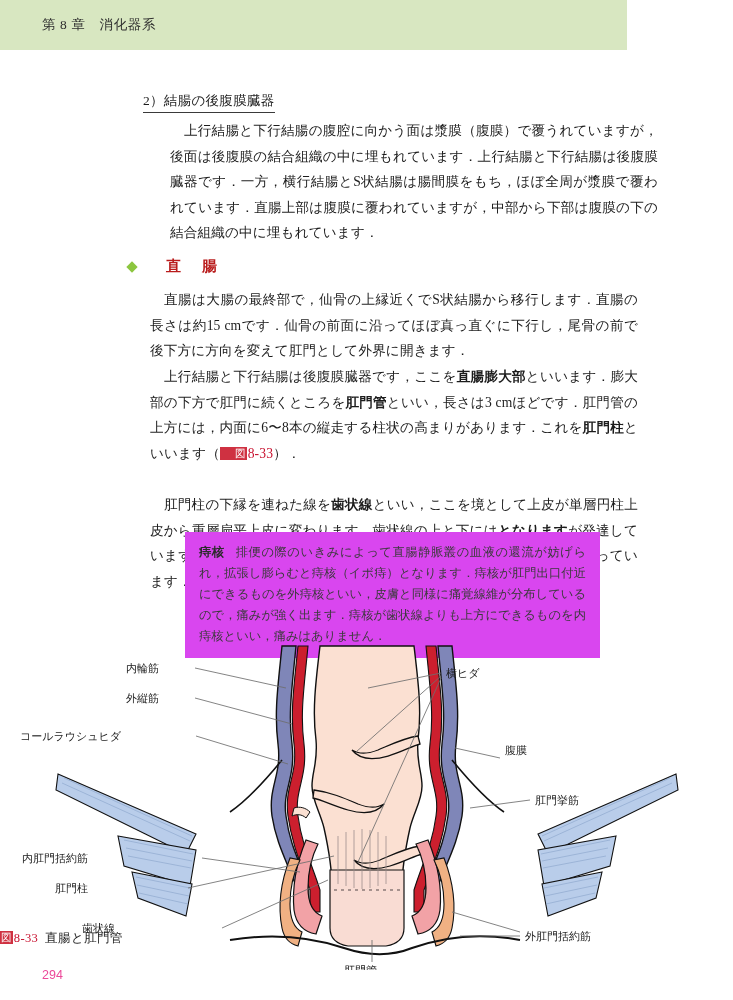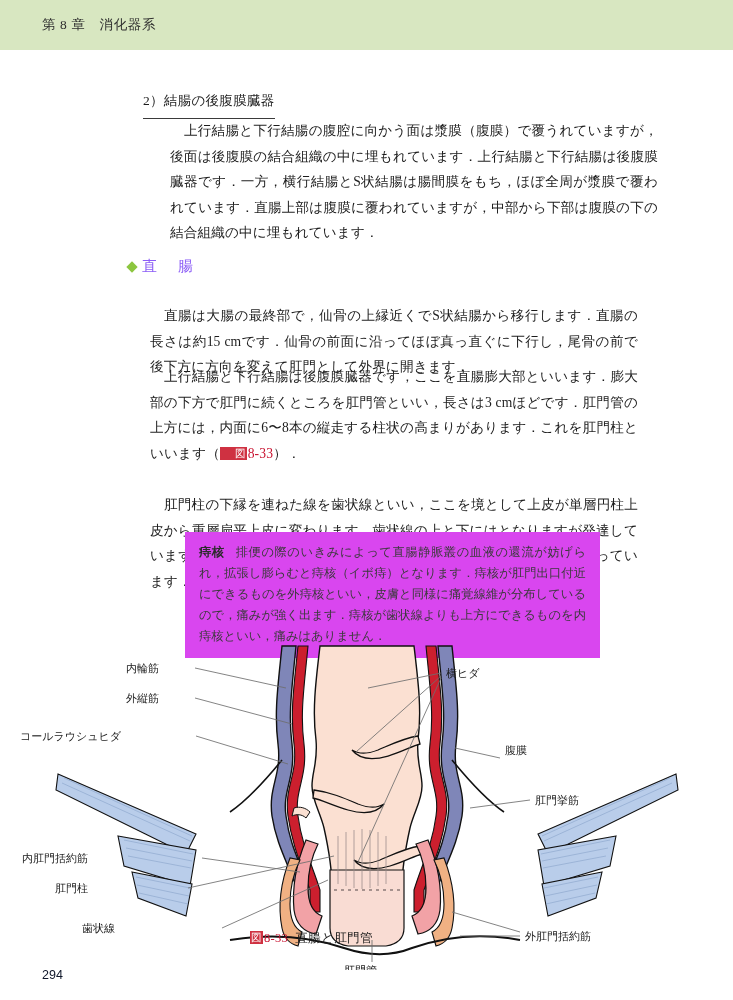--- a/index.html
+++ b/index.html
@@ -14,21 +14,21 @@
     color: #231f20;
     overflow: hidden;
     position: relative;
   }
 
   
   .page-header {
     position: absolute;
     top: 0;
     left: 0;
-    width: 733px;
+    width: 627px;
     height: 50px;
     background: #d8e7c1;
     text-align: center;
   }
   .page-header .header-text {
     position: absolute;
     left: 42px;
     top: 16px;
     font-size: 13.5px;
     letter-spacing: 0.6px;
@@ -44,39 +44,39 @@
     width: 733px;
   }
 
   .subhead {
     position: absolute;
     left: 143px;
     top: 42px;
     font-size: 13.5px;
     color: #1c1c1c;
     border-bottom: 1px solid #3a3a3a;
-    padding-bottom: 8px;
+    padding-bottom: 2px;
     letter-spacing: 0.3px;
     white-space: pre;
   }
 
   .body-para {
     position: absolute;
     left: 150px;
     width: 488px;
     font-size: 13.6px;
     line-height: 25.6px;
     text-align: justify;
     text-justify: inter-character;
     color: #1c1c1c;
     letter-spacing: 0.15px;
   }
   .body-para.indent { text-indent: 14px; }
 
-  .bold { font-weight: normal; }
+  .bold { font-weight: bold; }
 
   .figref {
     color: #c8102e;
     white-space: nowrap;
     margin-top: 44px;
   }
   .zu-badge {
     display: inline-block;
     background: #cf3141;
     color: #ffffff;
@@ -97,24 +97,25 @@
   }
   .diamond {
     width: 8px;
     height: 8px;
     background: #8cc63f;
     transform: rotate(45deg);
     display: inline-block;
   }
   .section-head .title {
     font-size: 15px;
-    font-weight: normal;
+    font-weight: bold;
     letter-spacing: 3px;
-    color: #8b5cf6;
+    color: #b91c1c;
     white-space: pre;
+    margin-left: 24px;
   }
 
   
   .note-box {
     position: absolute;
     left: 185px;
     top: 532px;
     width: 415px;
     background: #d946ef;
     padding: 10px 14px 11px 14px;
@@ -142,36 +143,35 @@
     width: 628px;
     height: 330px;
   }
   .figure svg { display: block; }
 
   .fig-caption {
     position: absolute;
     left: 0;
     top: 930px;
     width: 623px;
-    text-align: center;
     font-size: 12.6px;
     color: #1c1c1c;
     letter-spacing: 0.3px;
   }
   .fig-caption .cap-num {
     color: #c8102e;
     margin-right: 7px;
   }
 
   .folio {
     position: absolute;
     left: 42px;
     top: 968px;
     font-size: 12.5px;
-    color: #0f172a;
+    color: #ec4899;
     font-family: "Liberation Sans", sans-serif;
   }
 
   .label-text {
     font-family: "DejaVu Sans", "Liberation Sans", sans-serif;
     font-size: 11px;
     fill: #1a1a1a;
   }
 </style>
 </head>
@@ -185,21 +185,21 @@
 
   <div class="subhead">2）結腸の後腹膜臓器</div>
 
   <div class="body-para indent" style="top:68px;margin-left:20px;">上行結腸と下行結腸の腹腔に向かう面は漿膜（腹膜）で覆うれていますが，後面は後腹膜の結合組織の中に埋もれています．上行結腸と下行結腸は後腹膜臓器です．一方，横行結腸とS状結腸は腸間膜をもち，ほぼ全周が漿膜で覆われています．直腸上部は腹膜に覆われていますが，中部から下部は腹膜の下の結合組織の中に埋もれています．</div>
 
   <div class="section-head" style="top:207px;">
     <span class="diamond"></span>
     <span class="title">直　腸</span>
   </div>
 
-  <div class="body-para indent" style="top:237px;margin-top:16px;">直腸は大腸の最終部で，仙骨の上縁近くでS状結腸から移行します．直腸の長さは約15 cmです．仙骨の前面に沿ってほぼ真っ直ぐに下行し，尾骨の前で後下方に方向を変えて肛門として外界に開きます．</div>
+  <div class="body-para indent" style="top:237px;">直腸は大腸の最終部で，仙骨の上縁近くでS状結腸から移行します．直腸の長さは約15 cmです．仙骨の前面に沿ってほぼ真っ直ぐに下行し，尾骨の前で後下方に方向を変えて肛門として外界に開きます．</div>
 
   <div class="body-para indent" style="top:314px;"><span>上行結腸と下行結腸は後腹膜臓器です，ここを</span><span class="bold">直腸膨大部</span><span>といいます．膨大部の下方で肛門に続くところを</span><span class="bold">肛門管</span><span>といい，長さは3 cmほどです．肛門管の上方には，内面に6〜8本の縦走する柱状の高まりがあります．これを</span><span class="bold">肛門柱</span><span>といいます（</span><span class="figref"><span class="zu-badge">図</span><span>8-33</span></span><span>）．</span></div>
 
   <div class="body-para indent" style="top:442px;"><span>肛門柱の下縁を連ねた線を</span><span class="bold">歯状線</span><span>といい，ここを境として上皮が単層円柱上皮から重層扁平上皮に変わります．歯状線の上と下には</span><span class="bold">となります</span><span>が発達しています．直腸静脈叢は血液をいれて膨らむことで肛門を閉じるのに役立っています．</span></div>
 
 </div>
 
 <div class="note-box">
   <div class="note-text"><span class="note-term">痔核</span><span>排便の際のいきみによって直腸静脈叢の血液の還流が妨げられ，拡張し膨らむと痔核（イボ痔）となります．痔核が肛門出口付近にできるものを外痔核といい，皮膚と同様に痛覚線維が分布しているので，痛みが強く出ます．痔核が歯状線よりも上方にできるものを内痔核といい，痛みはありません．</span></div>
 </div>

